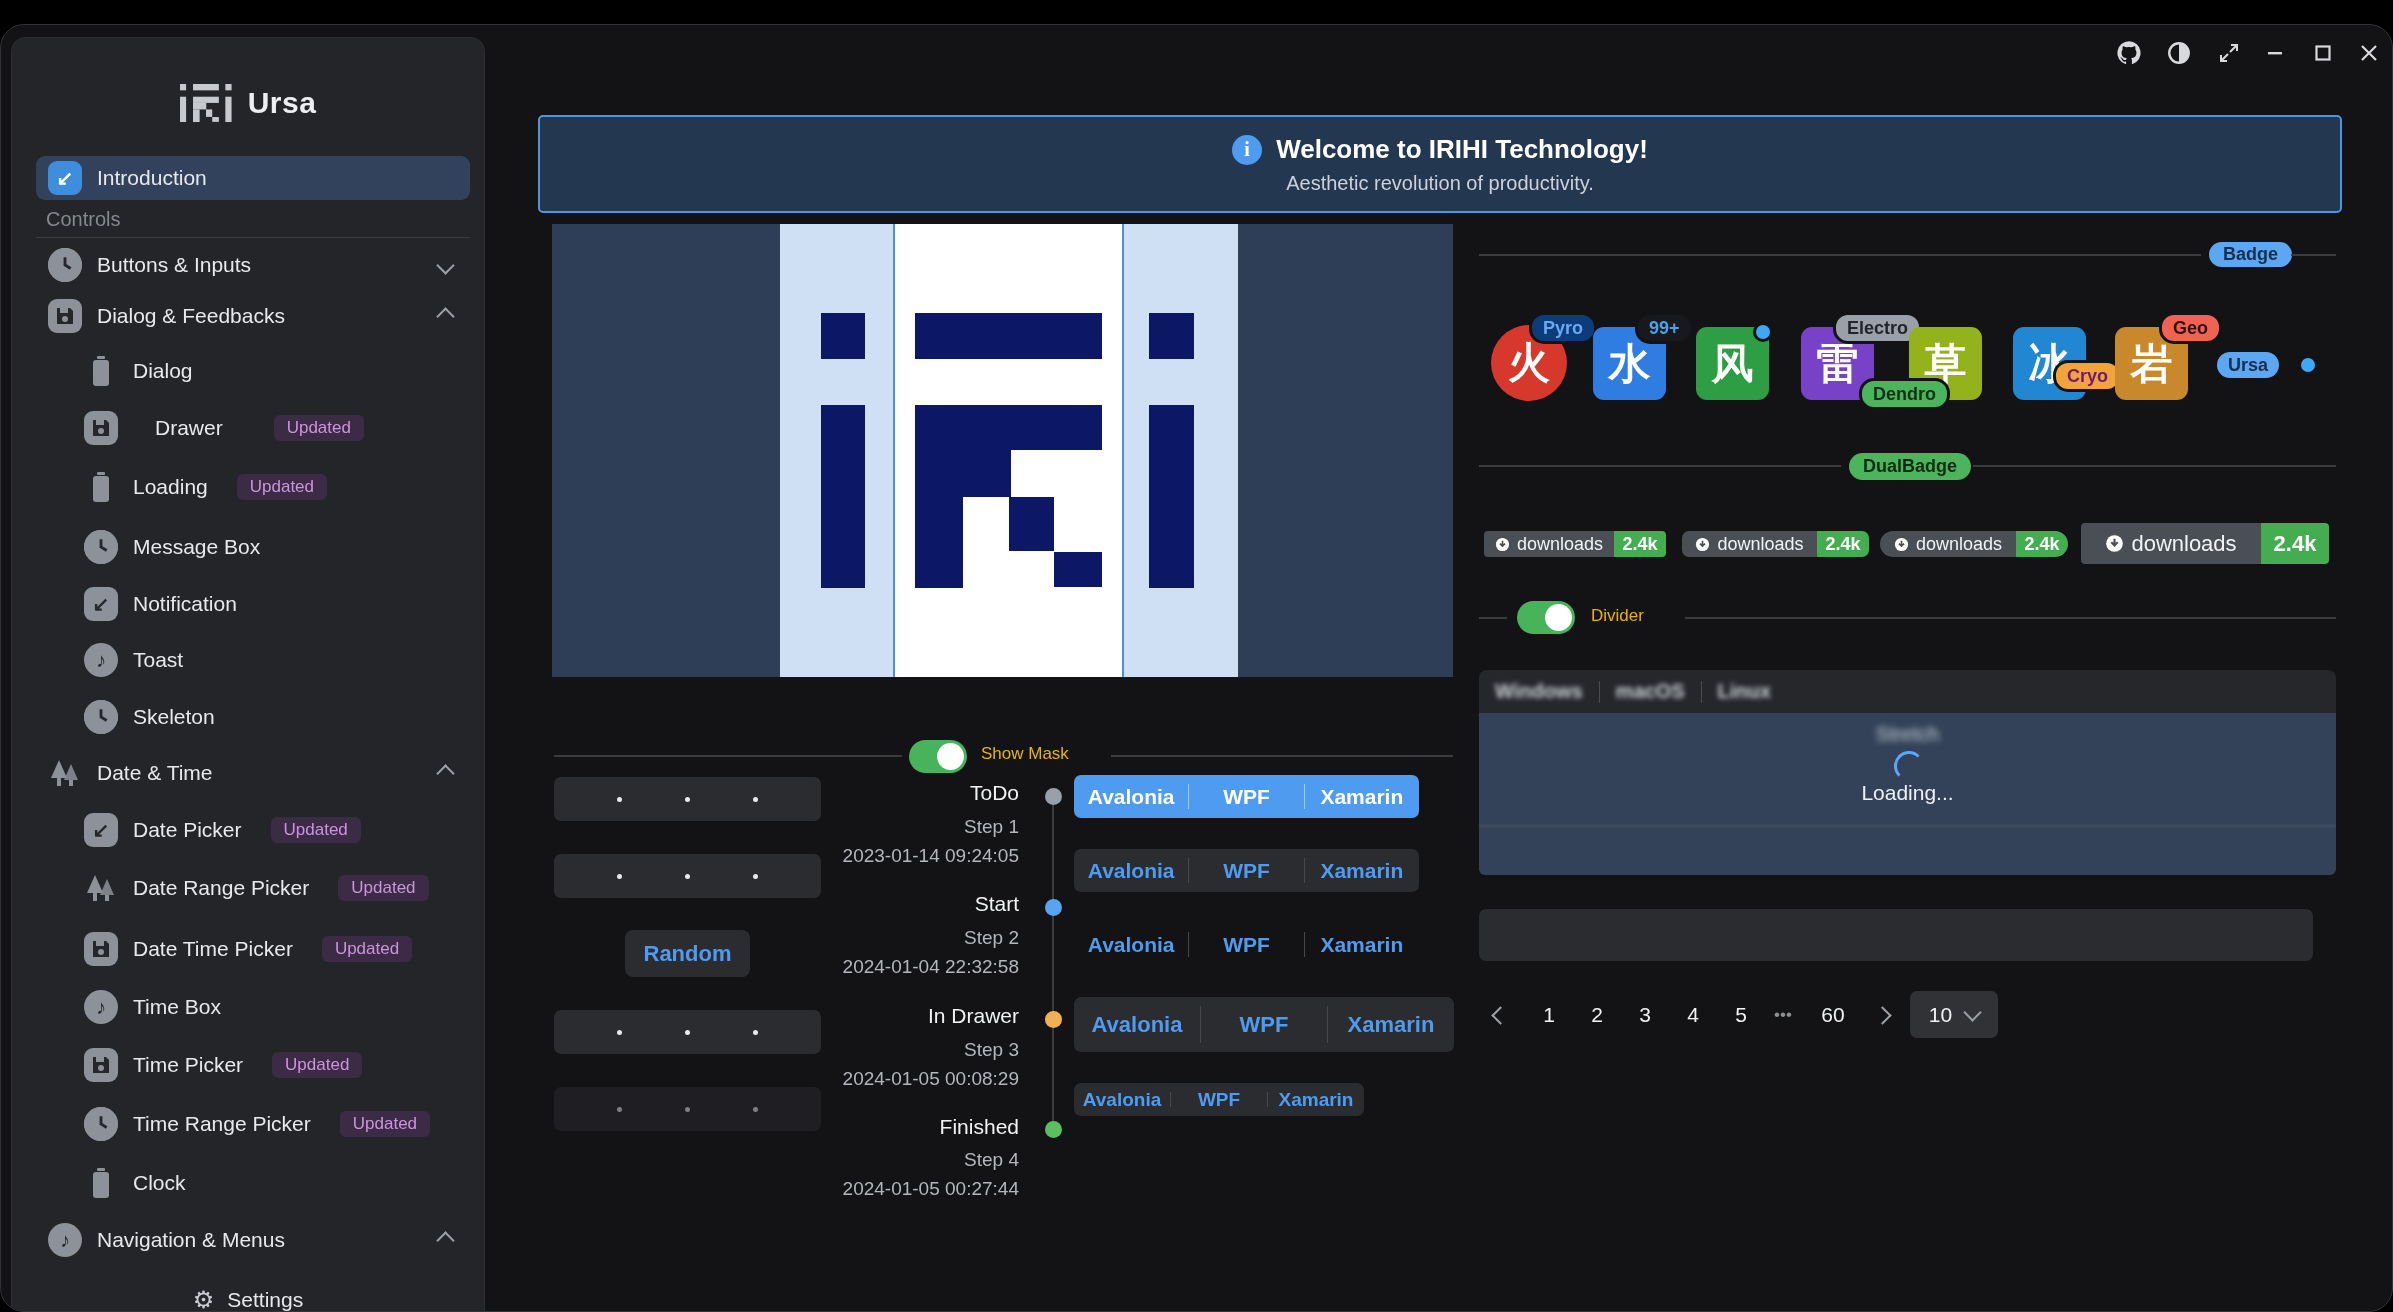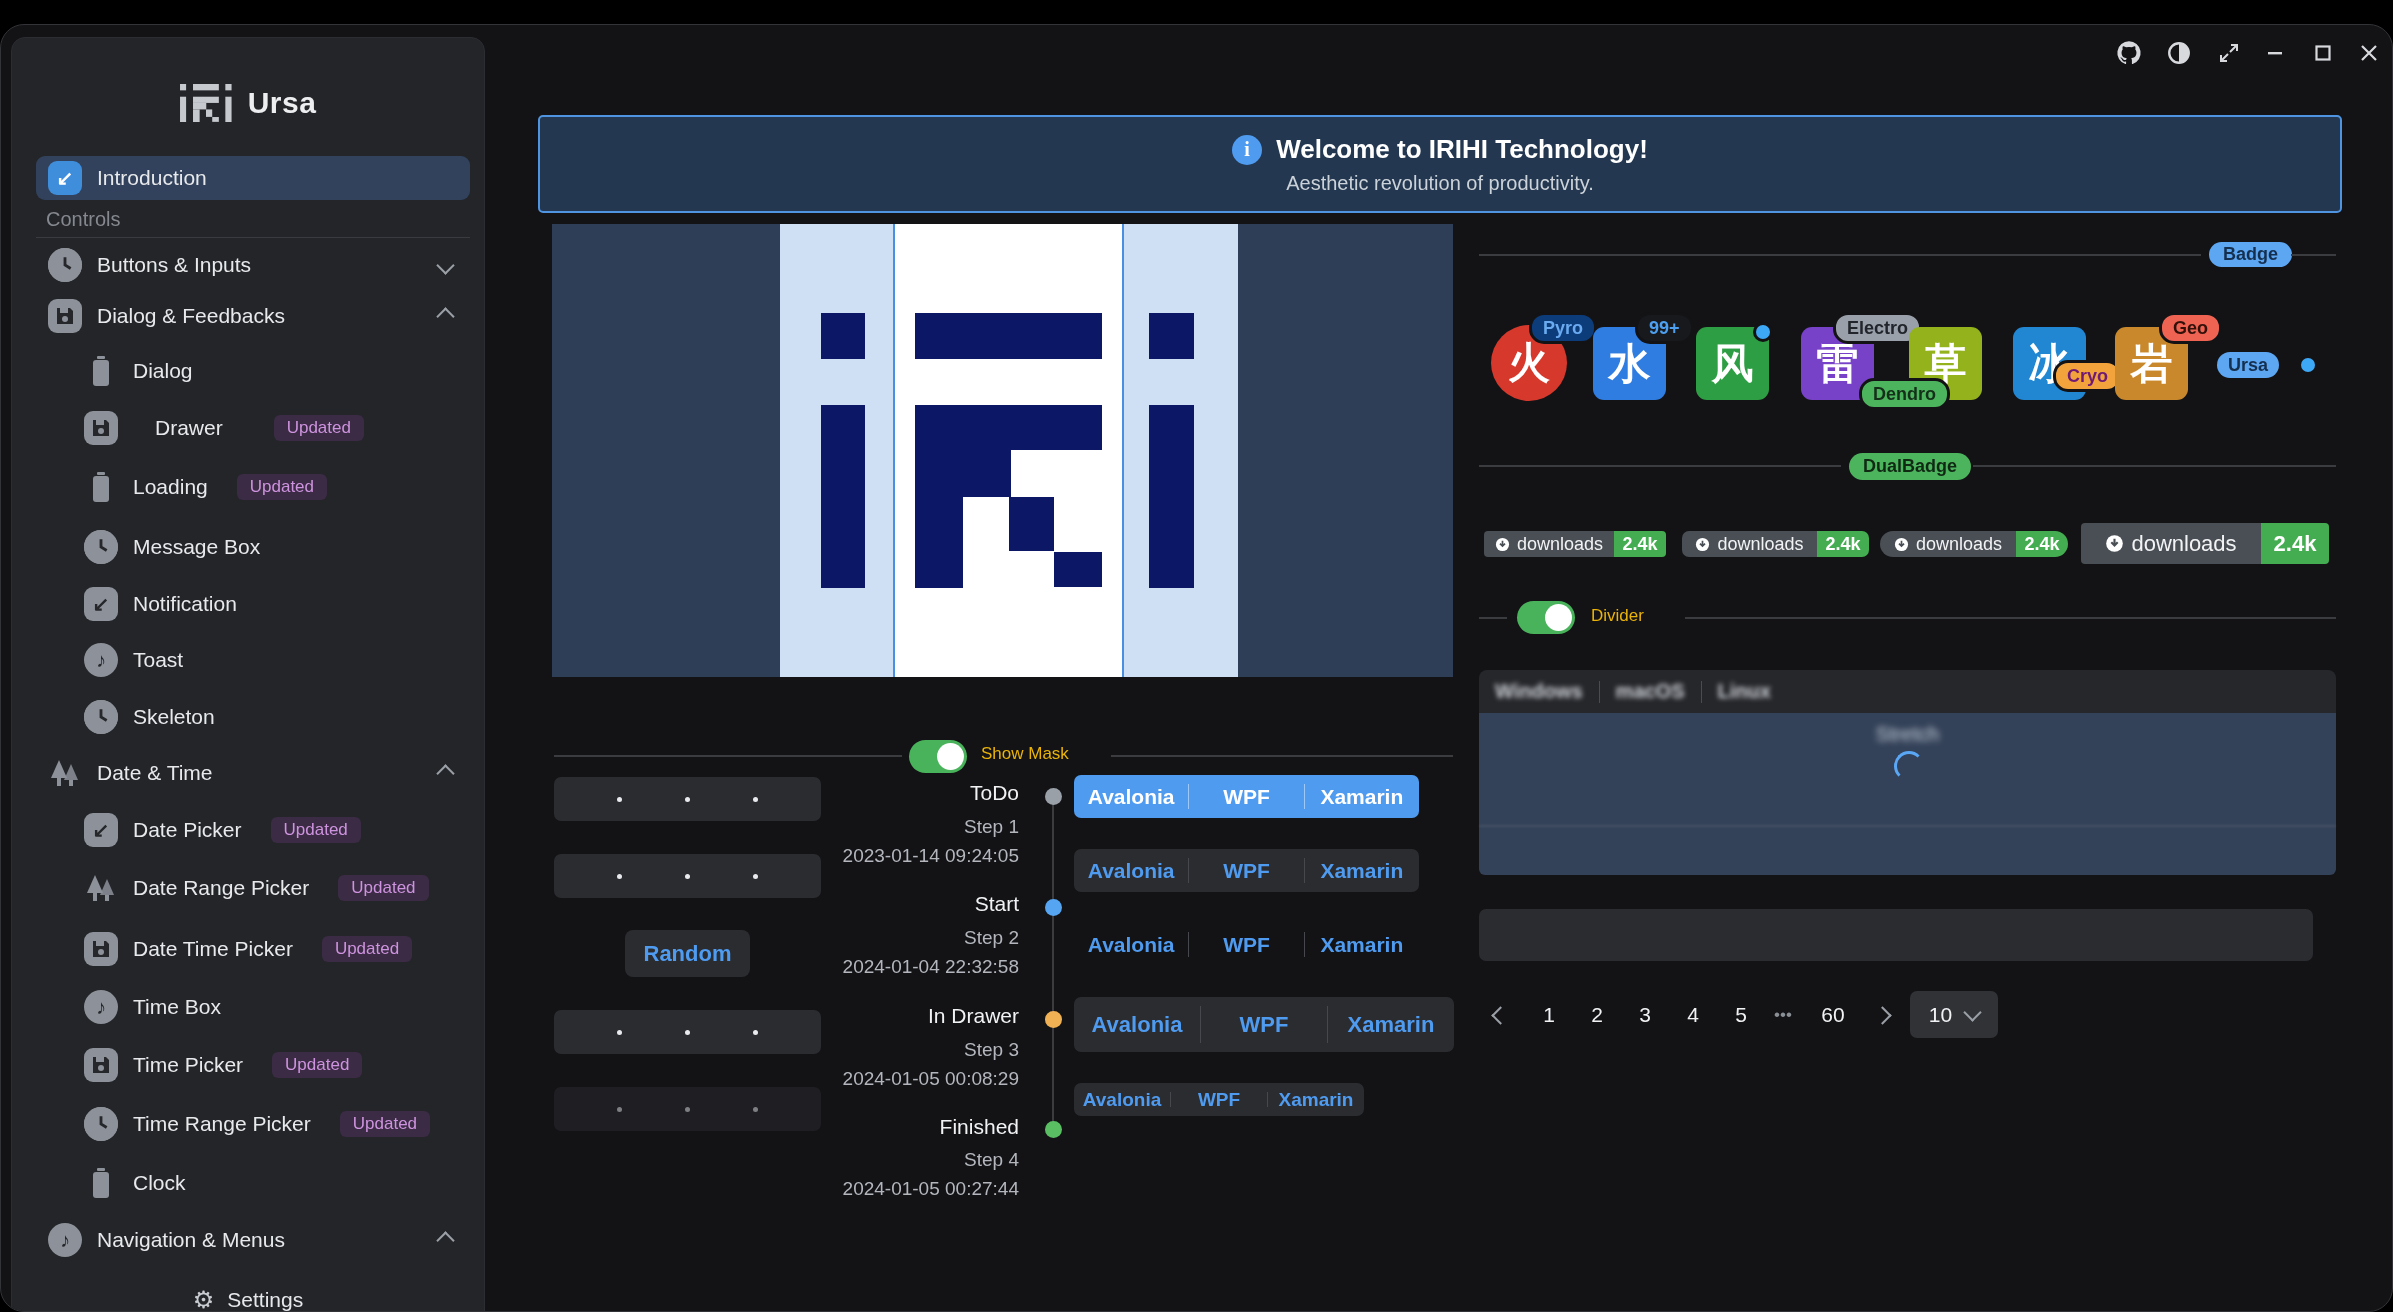--- a/index.html
+++ b/index.html
@@ -510,20 +510,21 @@
   <div id="tabbar">
       <div class="tab">Windows</div>
       <div class="vsep"></div>
       <div class="tab">macOS</div>
       <div class="vsep"></div>
       <div class="tab">Linux</div>
     </div>
   <div id="lpanel">
     <div class="stretch">Stretch</div>
     <div class="spin"></div>
+    <div class="ltext">Loading...</div>
     <div class="faint"></div>
   </div>
 
   <div id="emptybar"></div>
 
   <div id="pager">
       <div class="pitem" style="left: 1486px; width: 26px;">
         <span class="chev left"></span>
       </div>
       <div class="pitem" style="left: 1534px; width: 28px;">1</div>

